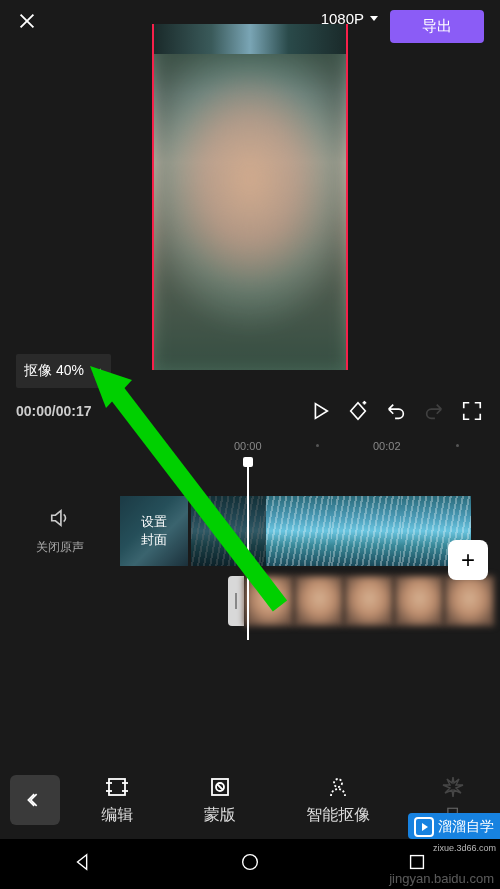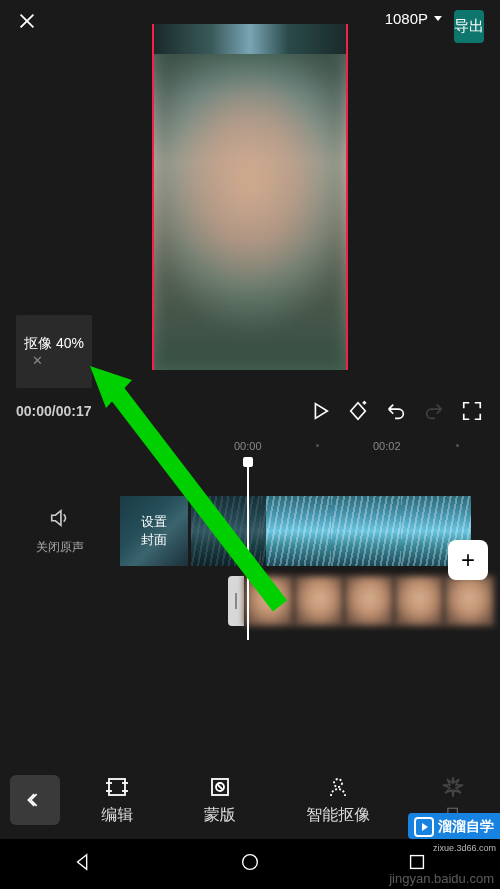--- a/index.html
+++ b/index.html
@@ -35,24 +35,24 @@
       cursor: pointer;
     }
     .resolution-selector .caret {
       margin-left: 6px;
       width: 0; height: 0;
       border-left: 4px solid transparent;
       border-right: 4px solid transparent;
       border-top: 5px solid #fff;
     }
     .export-btn {
-      background: #0f766e;
+      background: #8b5cf6;
       color: #fff;
       border: none;
-      padding: 7px 0;
+      padding: 7px 32px;
       border-radius: 4px;
       font-size: 15px;
       cursor: pointer;
     }
     
     
     .preview-area {
       position: relative;
       height: 330px;
       display: flex;
@@ -84,26 +84,25 @@
       height: 30px;
       background: linear-gradient(90deg, #1a2a2a 0%, #3a5a5a 30%, #7aa5b5 50%, #2a4a4a 70%, #1a2a2a 100%);
     }
     
     
     .progress-tag {
       position: absolute;
       left: 16px;
       bottom: -2px;
       background: #2a2a2a;
-      padding: 20px 8px;
-      display: flex;
-      align-items: flex-start;
+      padding: 8px 8px;
+      display: flex;
+      align-items: flex-end;
       font-size: 14px;
       border-radius: 2px;
-      flex-direction: column;
     }
     .progress-tag .pt-close {
       margin-left: 8px;
       color: #888;
       font-size: 13px;
       cursor: pointer;
     }
     
     
     .playback-bar {
@@ -394,21 +393,21 @@
     }
     .watermark .play-badge::after {
       content: "";
       border-left: 6px solid #fff;
       border-top: 4px solid transparent;
       border-bottom: 4px solid transparent;
       margin-left: 1px;
     }
     .watermark .wm-text {
       font-size: 14px;
-      font-weight: 700;
+      font-weight: 400;
       text-align: right;
     }
     .watermark .wm-url {
       position: absolute;
       bottom: -14px;
       right: 4px;
       font-size: 9px;
       color: rgba(255,255,255,0.7);
     }
     .jingyan-wm {

